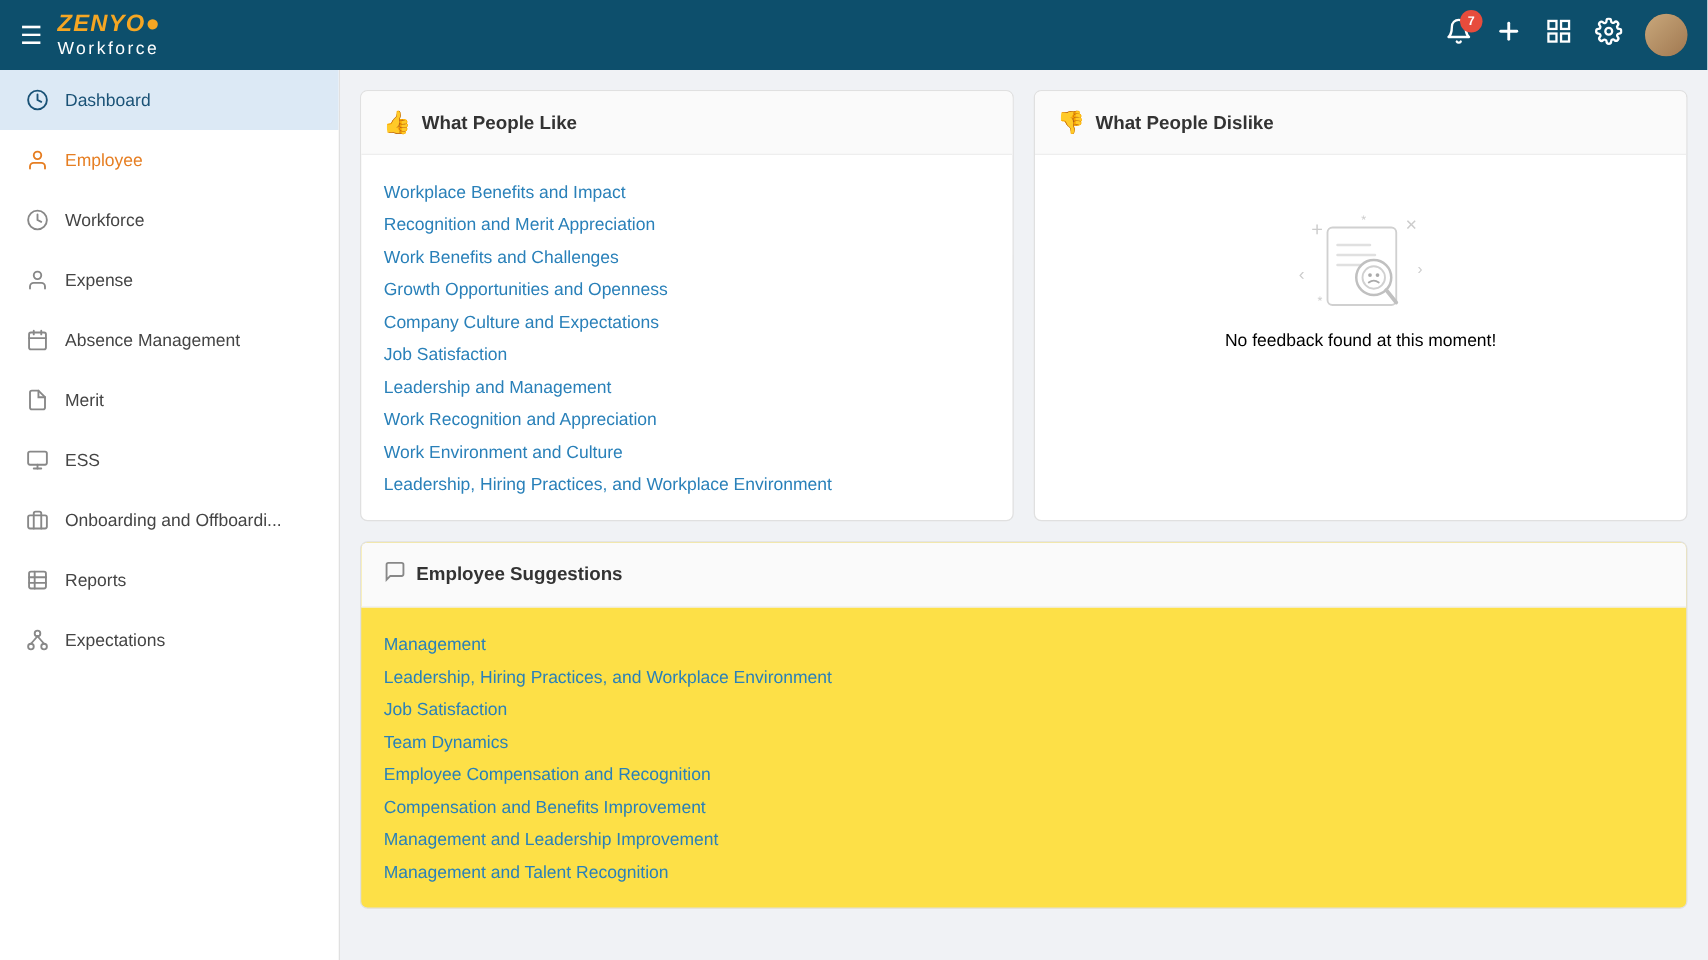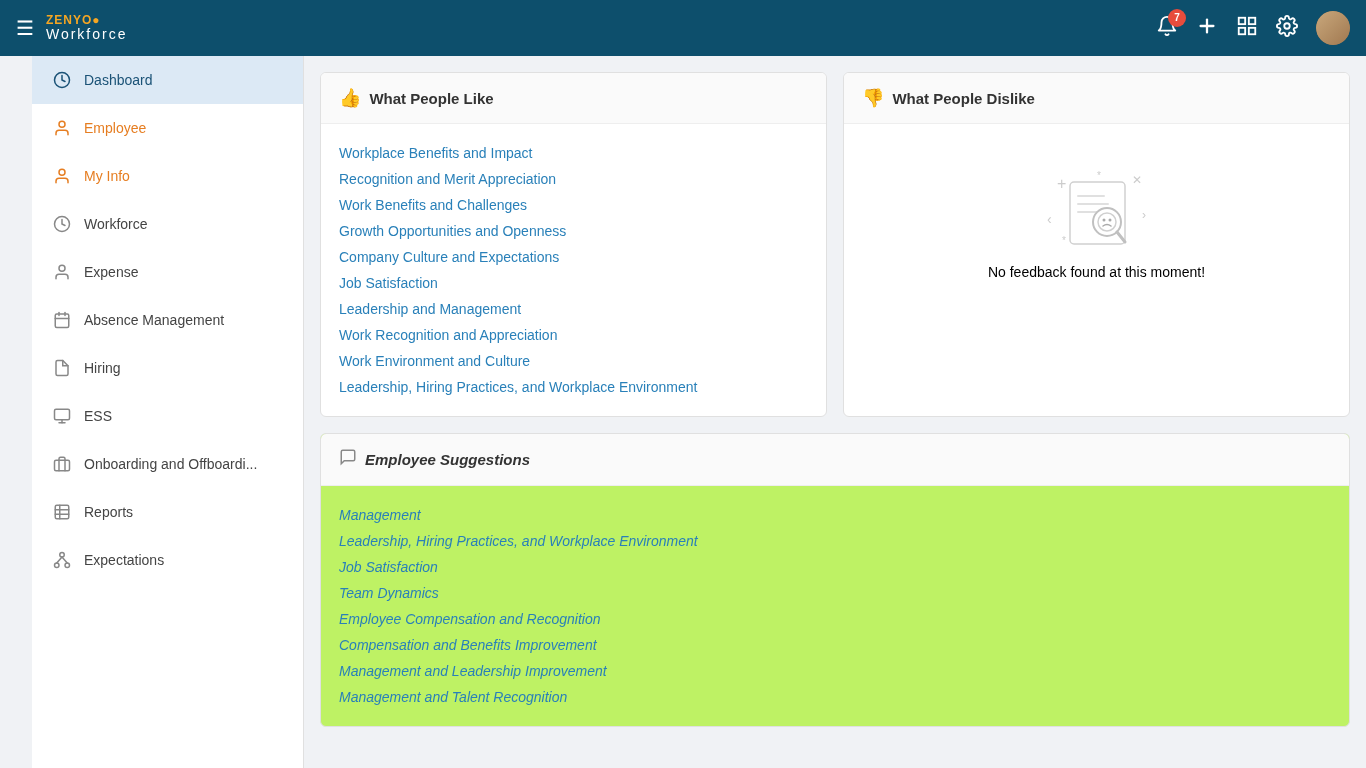--- a/index.html
+++ b/index.html
@@ -12,21 +12,21 @@
       display: flex;
       align-items: center;
       justify-content: space-between;
       padding: 0 16px;
       flex-shrink: 0;
       z-index: 10;
     }
     .topnav-left { display: flex; align-items: center; gap: 12px; }
     .hamburger-icon { color: white; font-size: 20px; cursor: pointer; }
     .logo-text { display: flex; flex-direction: column; line-height: 1.1; }
-    .logo-zenyo { color: #f5a623; font-weight: 700; font-size: 12px; letter-spacing: 1px; }
+    .logo-zenyo { color: #f5a623; font-weight: 700; font-size: 19px; letter-spacing: 1px; font-style: italic; }
     .logo-workforce { color: white; font-size: 14px; letter-spacing: 2px; }
     .logo-dot { color: #f5a623; }
     .topnav-right { display: flex; align-items: center; gap: 18px; }
     .topnav-icon { color: white; font-size: 20px; cursor: pointer; position: relative; }
     .badge {
       position: absolute; top: -6px; right: -8px;
       background: #e74c3c; color: white; font-size: 10px;
       border-radius: 50%; width: 18px; height: 18px;
       display: flex; align-items: center; justify-content: center;
       font-weight: bold;
@@ -35,21 +35,21 @@
       width: 34px; height: 34px; border-radius: 50%;
       background: #8B7355; display: flex; align-items: center; justify-content: center;
       overflow: hidden; cursor: pointer;
     }
     .avatar-inner {
       width: 34px; height: 34px; border-radius: 50%;
       background: linear-gradient(135deg, #c9a87c 0%, #a07850 100%);
     }
 
     
-    .layout { display: flex; flex: 1; overflow: hidden; margin-left: 32px; }
+    .layout { display: flex; flex: 1; overflow: hidden; }
 
     
     .sidebar {
       width: 272px;
       background: white;
       border-right: 1px solid #e0e0e0;
       overflow-y: auto;
       flex-shrink: 0;
     }
     .sidebar-item {
@@ -121,25 +121,24 @@
       display: flex;
       flex-direction: column;
       align-items: center;
       justify-content: center;
       padding: 40px 20px;
       color: #999;
     }
 
     
     .suggestions-card {
-      background: #bef264;
+      background: #fde047;
       border: 1px solid #e0e0e0;
       border-radius: 6px;
       overflow: hidden;
-      font-style: italic;
     }
 
     
     .main-content::-webkit-scrollbar { width: 8px; }
     .main-content::-webkit-scrollbar-track { background: #f1f1f1; }
     .main-content::-webkit-scrollbar-thumb { background: #ccc; border-radius: 3px; }
   </style>
 </head>
 <body>
 
@@ -204,29 +203,20 @@
     <div class="sidebar-item">
       <div class="sidebar-icon">
         <svg viewBox="0 0 24 24" fill="none" stroke="#e67e22" stroke-width="2" stroke-linecap="round">
           <path d="M20 21v-2a4 4 0 0 0-4-4H8a4 4 0 0 0-4 4v2"></path>
           <circle cx="12" cy="7" r="4"></circle>
         </svg>
       </div>
       <span style="color:#e67e22;">Employee</span>
     </div>
 
-    <div class="sidebar-item">
-      <div class="sidebar-icon">
-        <svg viewBox="0 0 24 24" fill="none" stroke="#e67e22" stroke-width="2" stroke-linecap="round">
-          <path d="M20 21v-2a4 4 0 0 0-4-4H8a4 4 0 0 0-4 4v2"></path>
-          <circle cx="12" cy="7" r="4"></circle>
-        </svg>
-      </div>
-      <span style="color:#e67e22;">My Info</span>
-    </div>
 
     <div class="sidebar-item">
       <div class="sidebar-icon">
         <svg viewBox="0 0 24 24" fill="none" stroke="#888" stroke-width="2" stroke-linecap="round">
           <circle cx="12" cy="12" r="10"></circle>
           <polyline points="12 6 12 12 16 14"></polyline>
         </svg>
       </div>
       <span>Workforce</span>
     </div>
@@ -253,21 +243,21 @@
       <span>Absence Management</span>
     </div>
 
     <div class="sidebar-item">
       <div class="sidebar-icon">
         <svg viewBox="0 0 24 24" fill="none" stroke="#888" stroke-width="2" stroke-linecap="round">
           <path d="M13 2H6a2 2 0 0 0-2 2v16a2 2 0 0 0 2 2h12a2 2 0 0 0 2-2V9z"></path>
           <polyline points="13 2 13 9 20 9"></polyline>
         </svg>
       </div>
-      <span>Hiring</span>
+      <span>Merit</span>
     </div>
 
     <div class="sidebar-item">
       <div class="sidebar-icon">
         <svg viewBox="0 0 24 24" fill="none" stroke="#888" stroke-width="2" stroke-linecap="round">
           <rect x="2" y="3" width="20" height="14" rx="2"></rect>
           <line x1="8" y1="21" x2="16" y2="21"></line>
           <line x1="12" y1="17" x2="12" y2="21"></line>
         </svg>
       </div>

